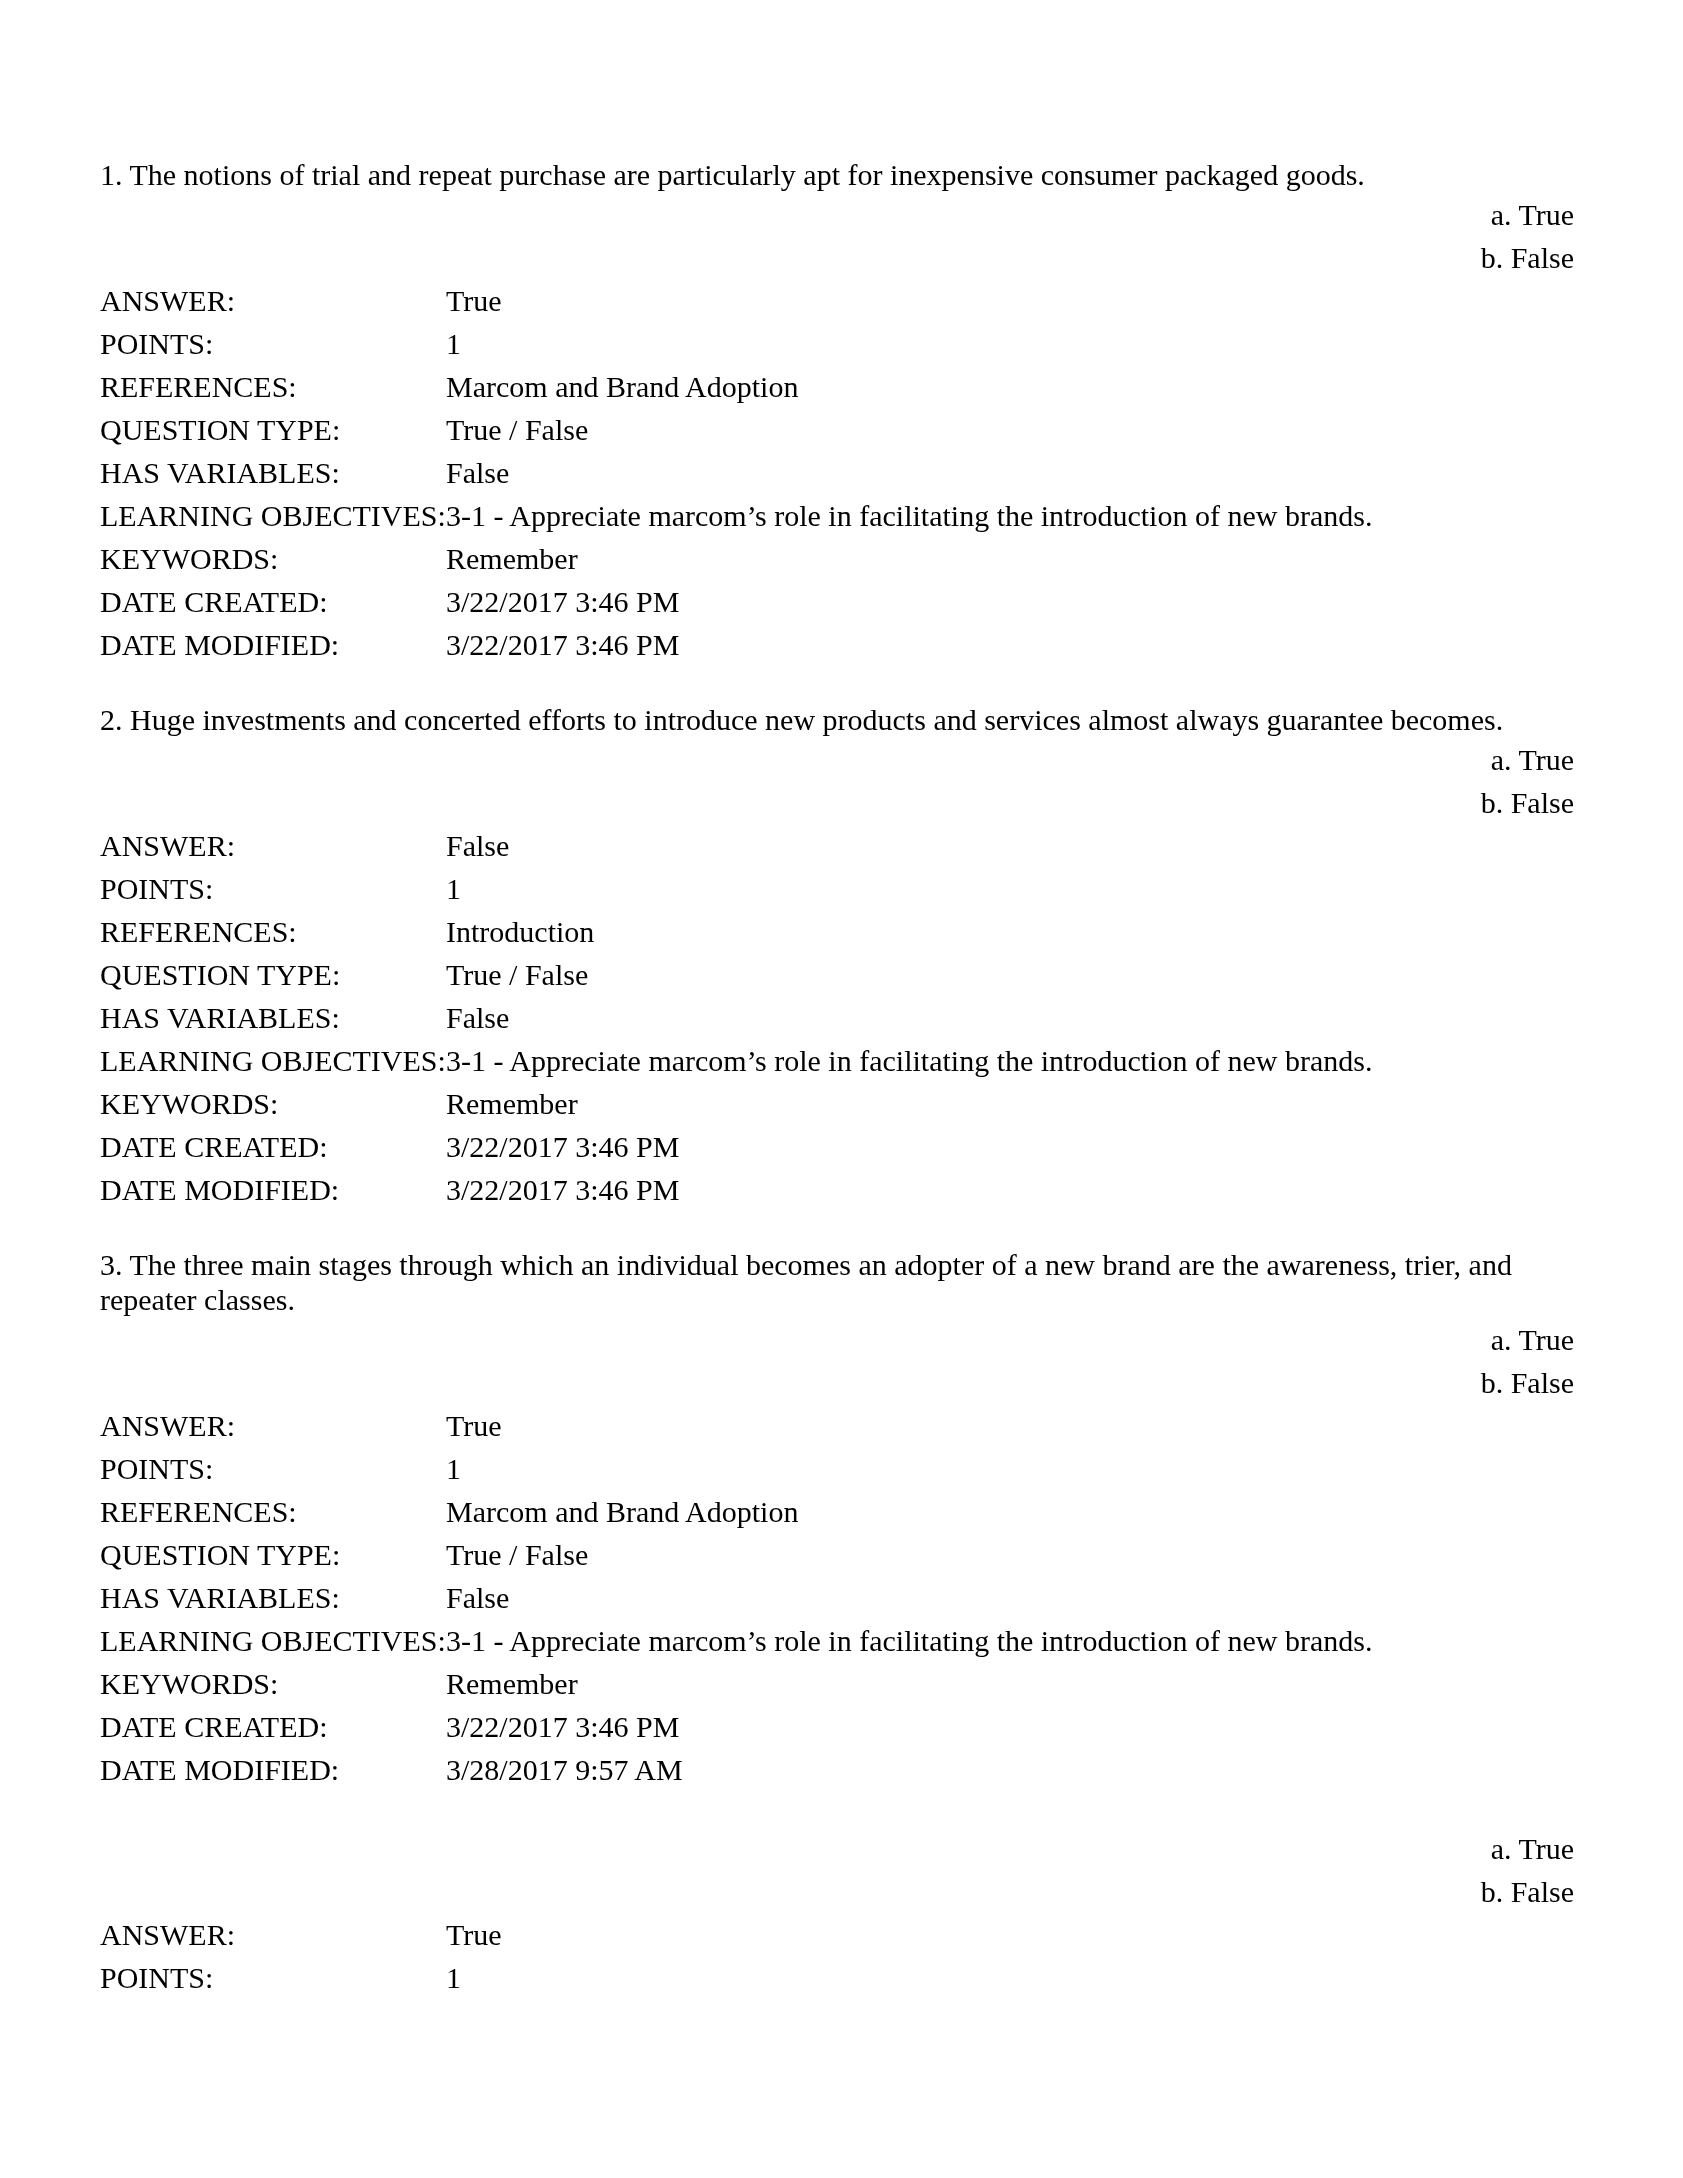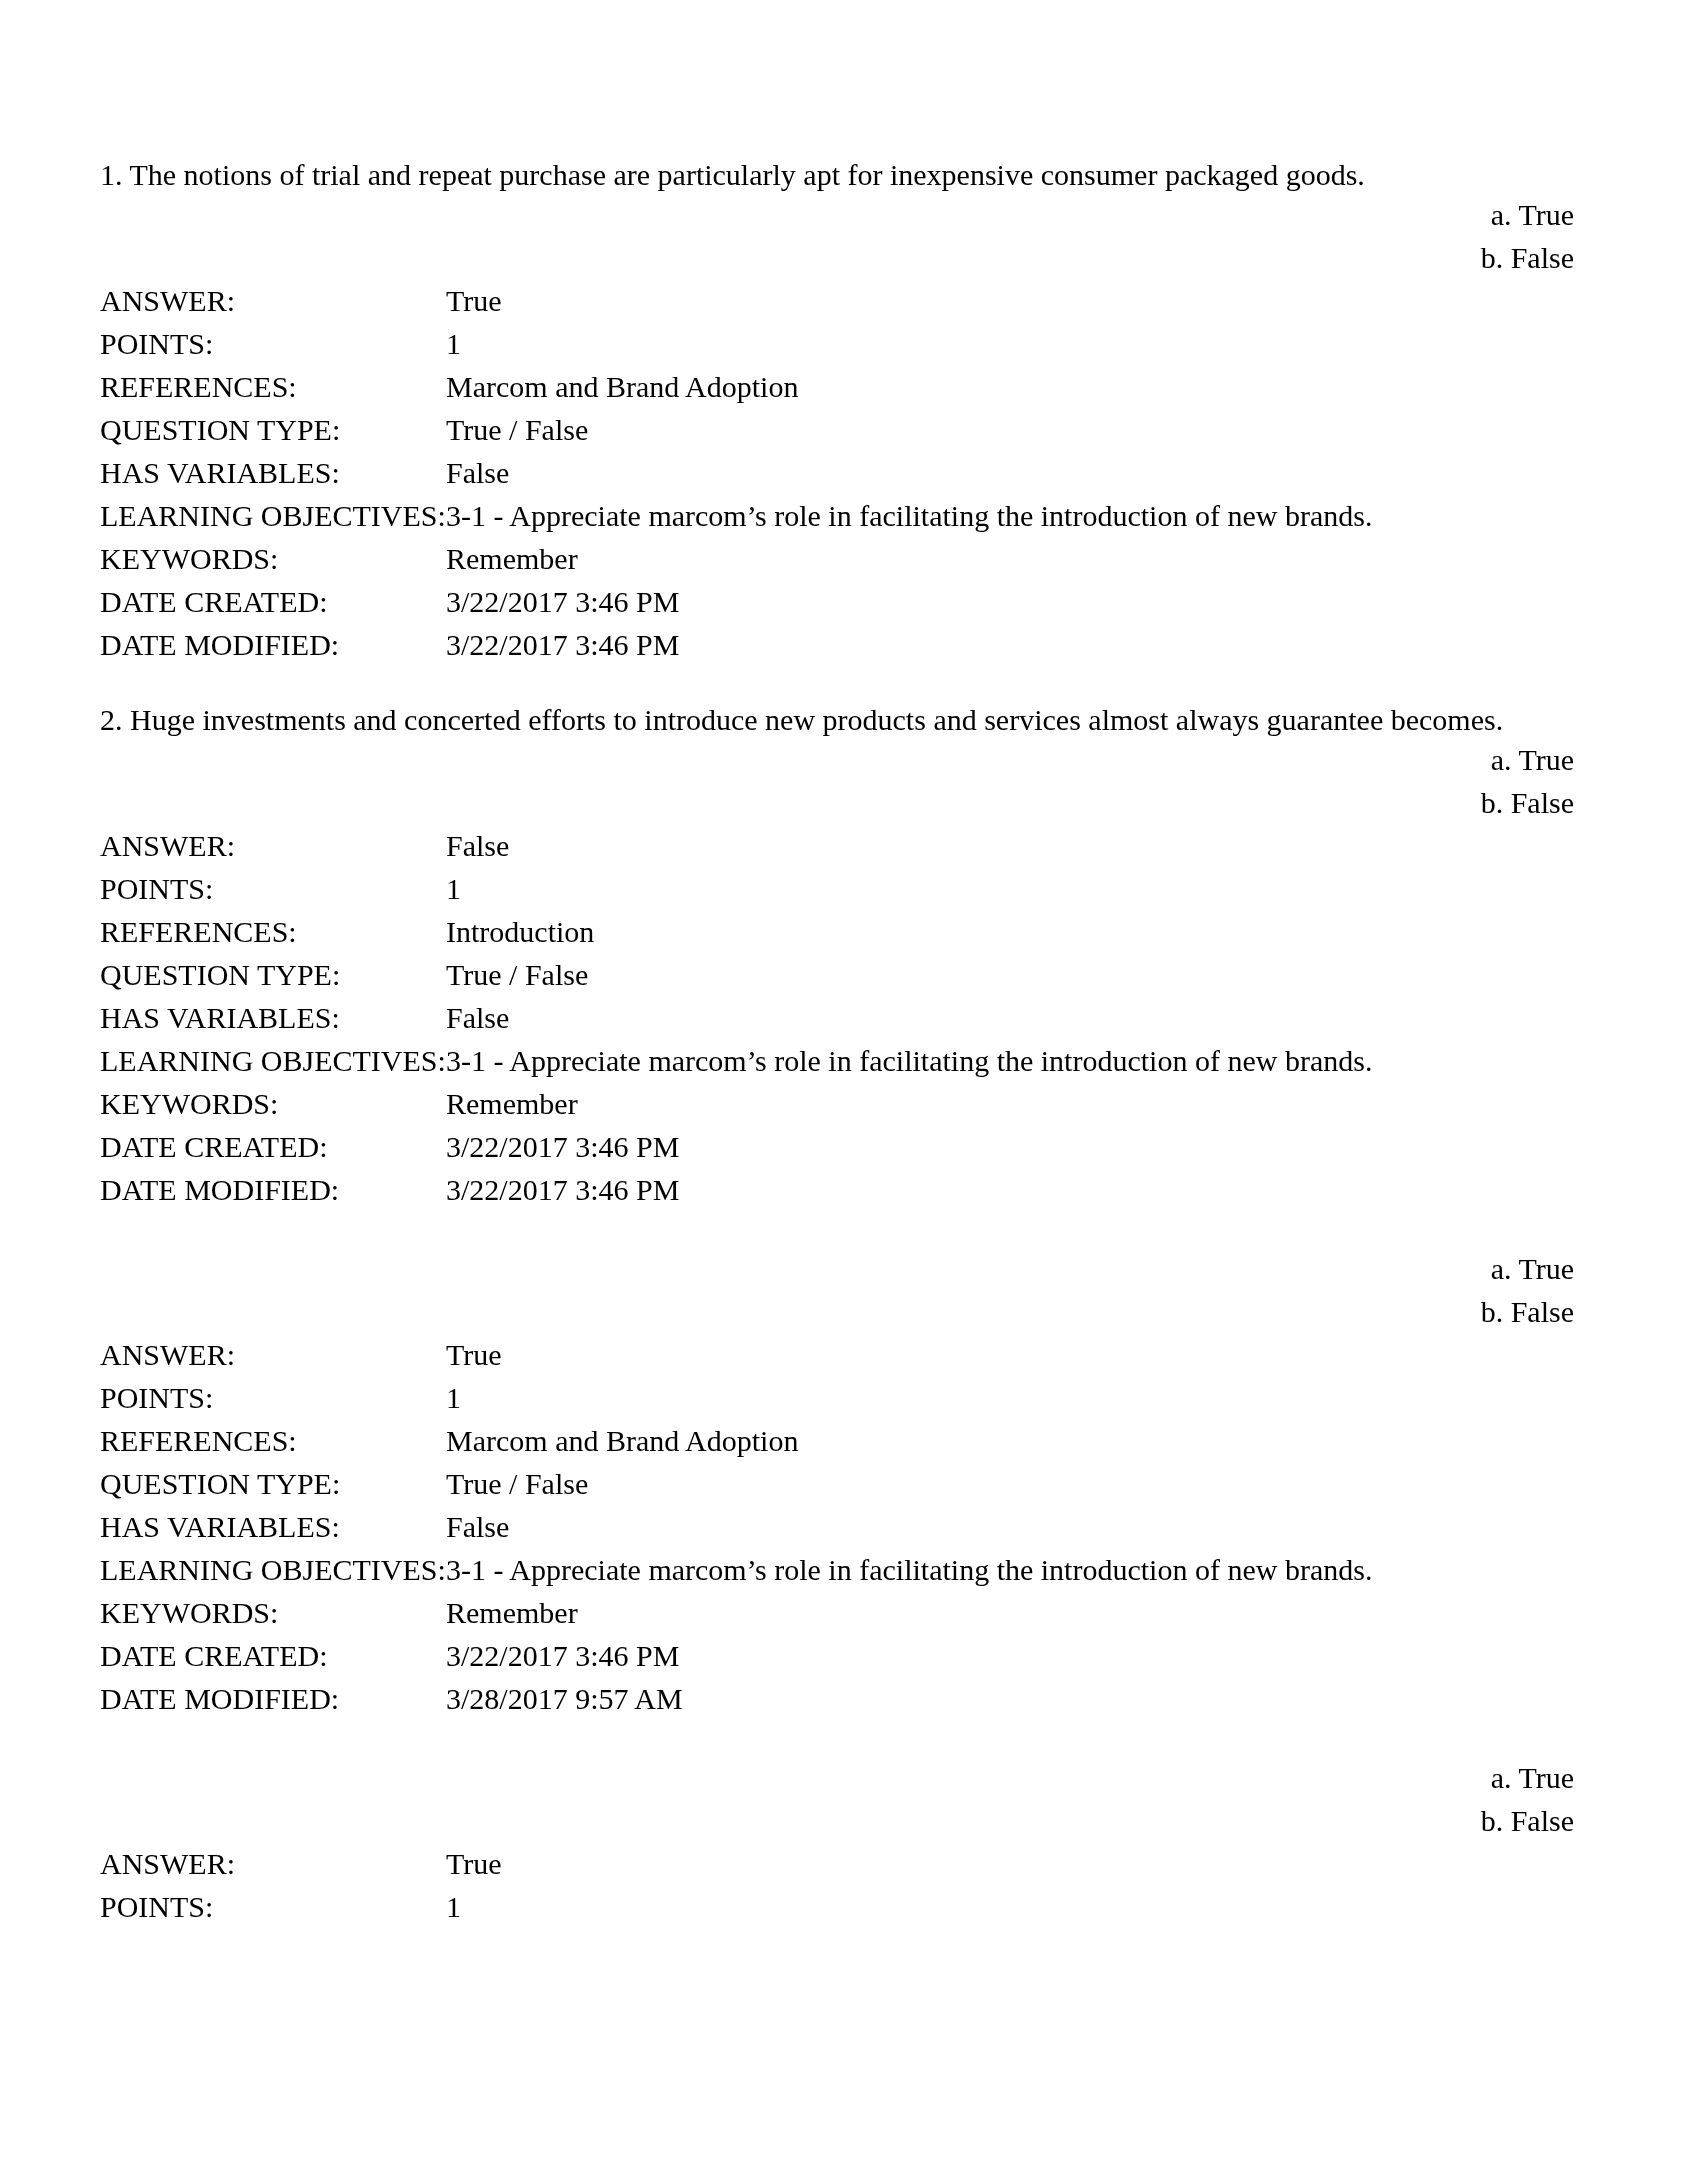--- a/index.html
+++ b/index.html
@@ -157,20 +157,21 @@
           <span class="meta-value">3/22/2017 3:46 PM</span>
         </div>
       <div class="meta-row">
           <span class="meta-label">DATE MODIFIED:</span>
           <span class="meta-value">3/22/2017 3:46 PM</span>
         </div>
     </div>
   </div>
 
   <div class="question">
+    <p class="q-text"><span class="q-num">3.</span> <span>The three main stages through which an individual becomes an adopter of a new brand are the awareness, trier, and repeater classes.</span></p>
     <ul class="options">
       <li class="option"><span>a.</span> <span>True</span></li>
       <li class="option"><span>b.</span> <span>False</span></li>
     </ul>
     <div class="meta">
       <div class="meta-row">
           <span class="meta-label">ANSWER:</span>
           <span class="meta-value">True</span>
         </div>
       <div class="meta-row">

